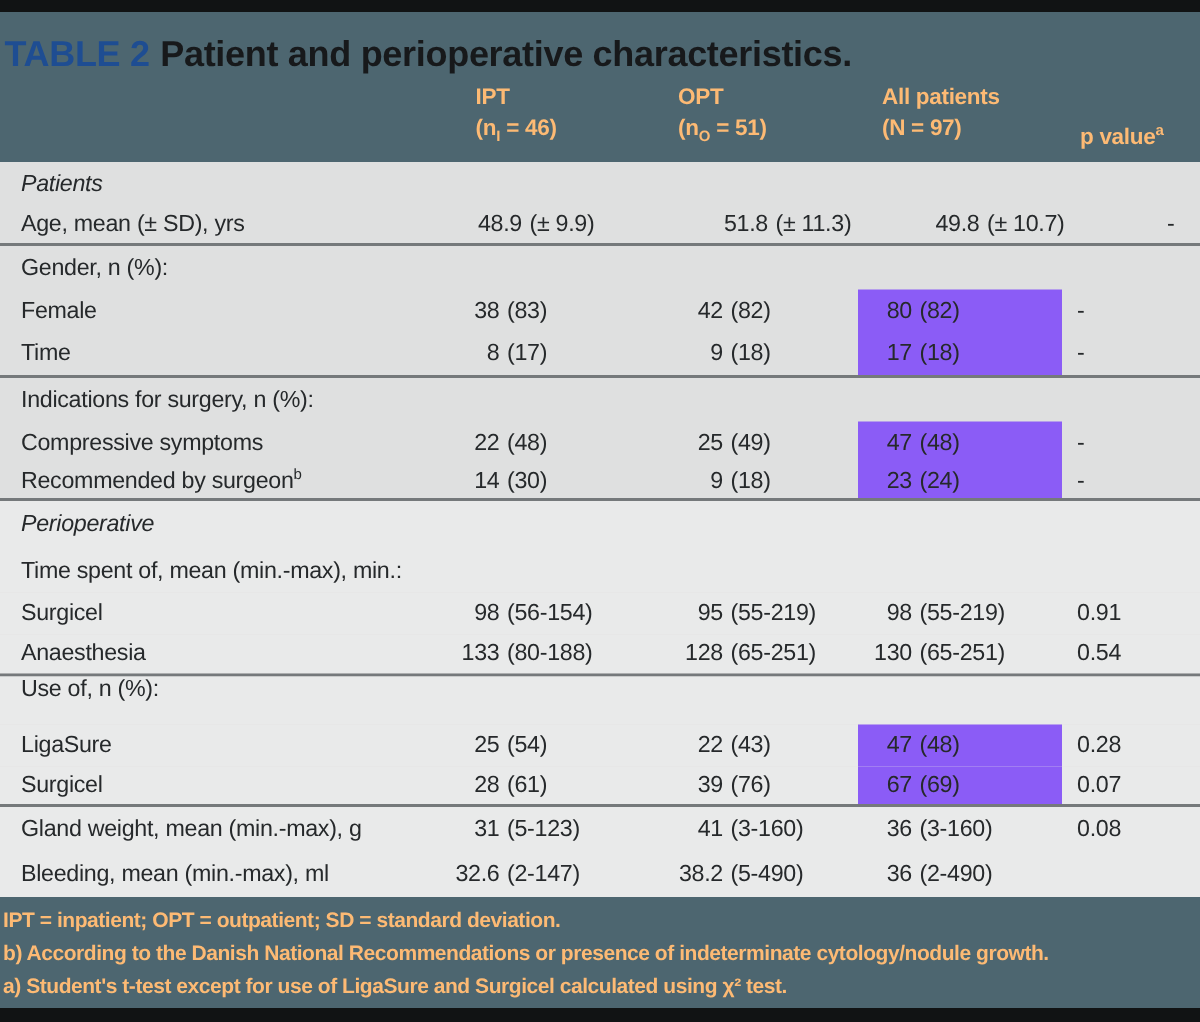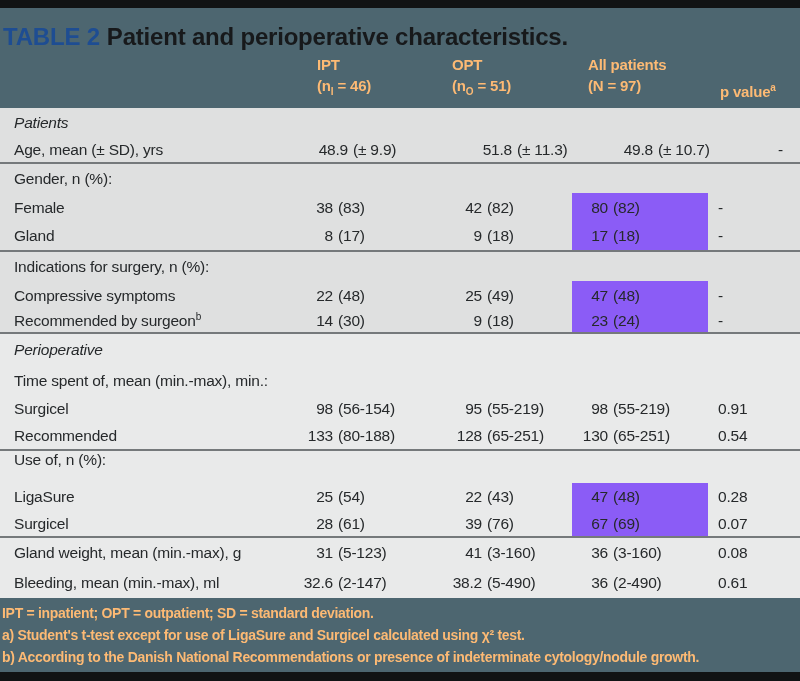--- a/index.html
+++ b/index.html
@@ -158,21 +158,21 @@
         <div class="c call">
           <div class="numwrap">
             <div class="numpart">80</div>
             <div class="parpart">(82)</div>
           </div>
         </div>
         <div class="c cp">-</div>
       </div>
       <div class="row data hl" style="height: 28px;">
         <div class="c clabel">
-          <span>Gland</span>
+          <span>Time</span>
         </div>
         <div class="c cipt">
           <div class="numwrap">
             <div class="numpart">8</div>
             <div class="parpart">(17)</div>
           </div>
         </div>
         <div class="c copt">
           <div class="numwrap">
             <div class="numpart">9</div>
@@ -301,21 +301,21 @@
         <div class="c call">
           <div class="numwrap">
             <div class="numpart">98</div>
             <div class="parpart">(55-219)</div>
           </div>
         </div>
         <div class="c cp">0.91</div>
       </div>
       <div class="row data lite" style="height: 26px;">
         <div class="c clabel">
-          <span>Recommended</span>
+          <span>Anaesthesia</span>
         </div>
         <div class="c cipt">
           <div class="numwrap">
             <div class="numpart">133</div>
             <div class="parpart">(80-188)</div>
           </div>
         </div>
         <div class="c copt">
           <div class="numwrap">
             <div class="numpart">128</div>
@@ -434,25 +434,24 @@
             <div class="numpart">38.2</div>
             <div class="parpart">(5-490)</div>
           </div>
         </div>
         <div class="c call">
           <div class="numwrap">
             <div class="numpart">36</div>
             <div class="parpart">(2-490)</div>
           </div>
         </div>
-        <div class="c cp">0.61</div>
       </div>
     </div>
 
   <div class="tfoot">
     <div class="fline">IPT = inpatient; OPT = outpatient; SD = standard deviation.</div>
+    <div class="fline">b) According to the Danish National Recommendations or presence of indeterminate cytology/nodule growth.</div>
     <div class="fline">a) Student's t-test except for use of LigaSure and Surgicel calculated using χ² test.</div>
-    <div class="fline">b) According to the Danish National Recommendations or presence of indeterminate cytology/nodule growth.</div>
   </div>
 
   <div class="bar bottom"></div>
 
 </div>
 
 </body></html>

